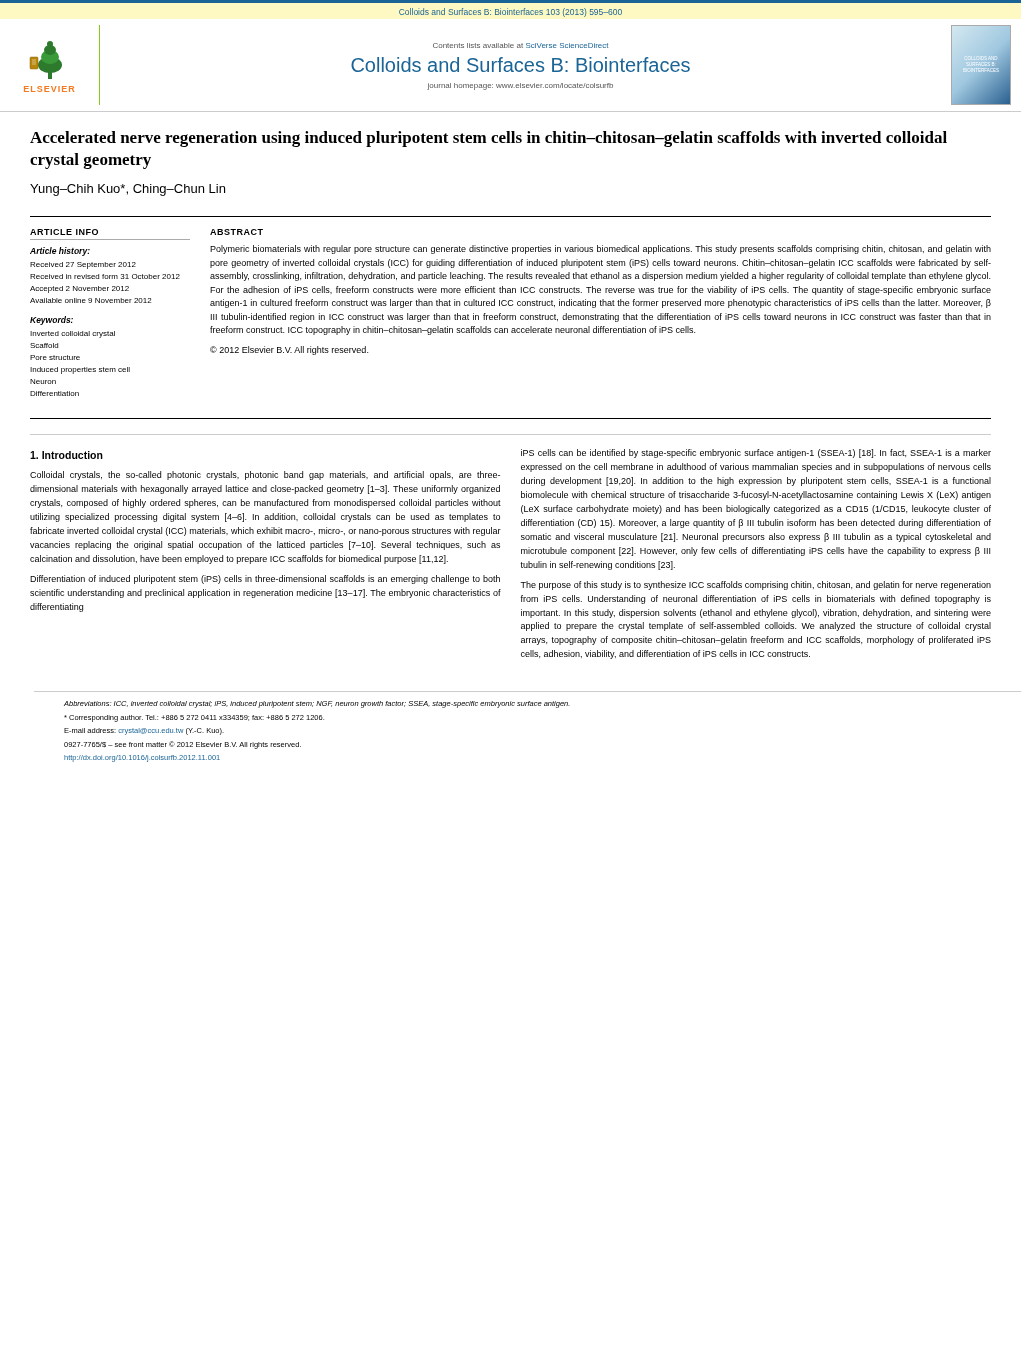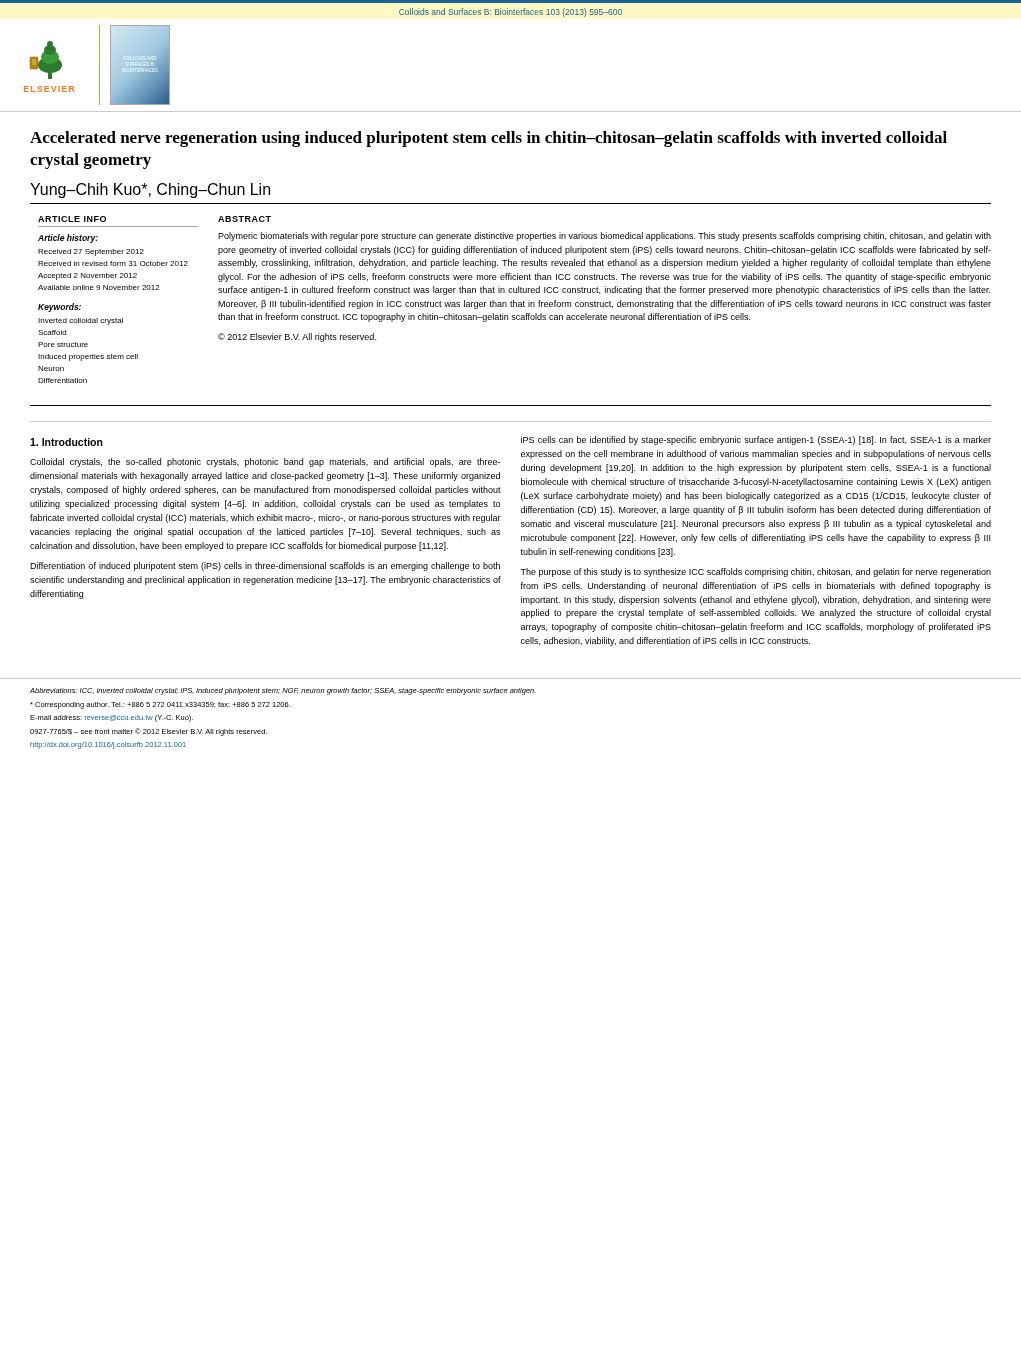--- a/index.html
+++ b/index.html
@@ -107,22 +107,22 @@
     .article-title {
       font-size: 17px;
       font-weight: bold;
       line-height: 1.3;
       margin-bottom: 10px;
       font-family: 'Times New Roman', serif;
       color: #000;
     }
 
     .authors {
-      font-size: 16px;
-      margin-bottom: 4px;
+      font-size: 13px;
+      margin-bottom: 20px;
       font-family: Arial, sans-serif;
     }
 
     .affiliation {
       font-size: 9px;
       font-style: italic;
       color: #333;
       margin-bottom: 12px;
       font-family: Arial, sans-serif;
     }
@@ -133,21 +133,20 @@
       gap: 20px;
       border-top: 1px solid #000;
       border-bottom: 1px solid #000;
       padding: 10px 0;
       margin-bottom: 15px;
     }
 
     .article-info {
       width: 160px;
       flex-shrink: 0;
-      margin-left: 8px;
     }
     .article-info h3 {
       font-size: 9px;
       font-family: Arial, sans-serif;
       font-weight: bold;
       text-transform: uppercase;
       letter-spacing: 0.5px;
       margin-bottom: 6px;
       border-bottom: 1px solid #aaa;
       padding-bottom: 2px;
@@ -219,20 +218,21 @@
     }
     .body-col p {
       margin-bottom: 6px;
     }
 
     
     .footer-section {
       border-top: 1px solid #ccc;
       padding: 6px 30px;
       margin-top: 8px;
+      margin-left: 34px;
     }
     .footnote-text {
       font-size: 7.5px;
       font-family: Arial, sans-serif;
       color: #000;
       line-height: 1.5;
       margin-bottom: 2px;
     }
     .footnote-text a { color: #1a6496; text-decoration: none; }
 
@@ -271,20 +271,30 @@
       <circle cx="25" cy="7" r="3" fill="#2d7a2d"></circle>
 
       <rect x="5" y="20" width="8" height="12" rx="1" fill="#b8860b" stroke="#8b6914" stroke-width="0.5"></rect>
       <line x1="7" y1="23" x2="11" y2="23" stroke="#fff" stroke-width="0.5"></line>
       <line x1="7" y1="25" x2="11" y2="25" stroke="#fff" stroke-width="0.5"></line>
       <line x1="7" y1="27" x2="11" y2="27" stroke="#fff" stroke-width="0.5"></line>
     </svg>
     <span class="elsevier-text">ELSEVIER</span>
   </div>
 
+  <div class="header-center">
+    <div class="sciverse-line">
+      <span>Contents lists available at</span>
+      <a>SciVerse ScienceDirect</a>
+    </div>
+    <div class="journal-title-main">Colloids and Surfaces B: Biointerfaces</div>
+    <div class="journal-homepage">
+      <span>journal homepage: www.elsevier.com/locate/colsurfb</span>
+    </div>
+  </div>
 
   <div class="header-cover">
     <div class="cover-img">
       <span style="font-size:4.5px; text-align:center; line-height:1.3;">COLLOIDS AND SURFACES B:<br>BIOINTERFACES</span>
     </div>
   </div>
 </div>
 
 <div class="article-content">
 
@@ -348,21 +358,21 @@
 
 <div class="footer-section">
   <p class="footnote-text">
     <em>Abbreviations: ICC, inverted colloidal crystal; iPS, induced pluripotent stem; NGF, neuron growth factor; SSEA, stage-specific embryonic surface antigen.</em>
   </p>
   <p class="footnote-text">
     <span>* Corresponding author. Tel.: +886 5 272 0411 x334359; fax: +886 5 272 1206.</span>
   </p>
   <p class="footnote-text">
     <span>E-mail address:</span>
-    <a>reverse@ccu.edu.tw</a>
+    <a>crystal@ccu.edu.tw</a>
     <span> (Y.-C. Kuo).</span>
   </p>
   <p class="issn-line">
     <span>0927-7765/$ – see front matter © 2012 Elsevier B.V. All rights reserved.</span>
   </p>
   <p class="issn-line">
     <a>http://dx.doi.org/10.1016/j.colsurfb.2012.11.001</a>
   </p>
 </div>
 

